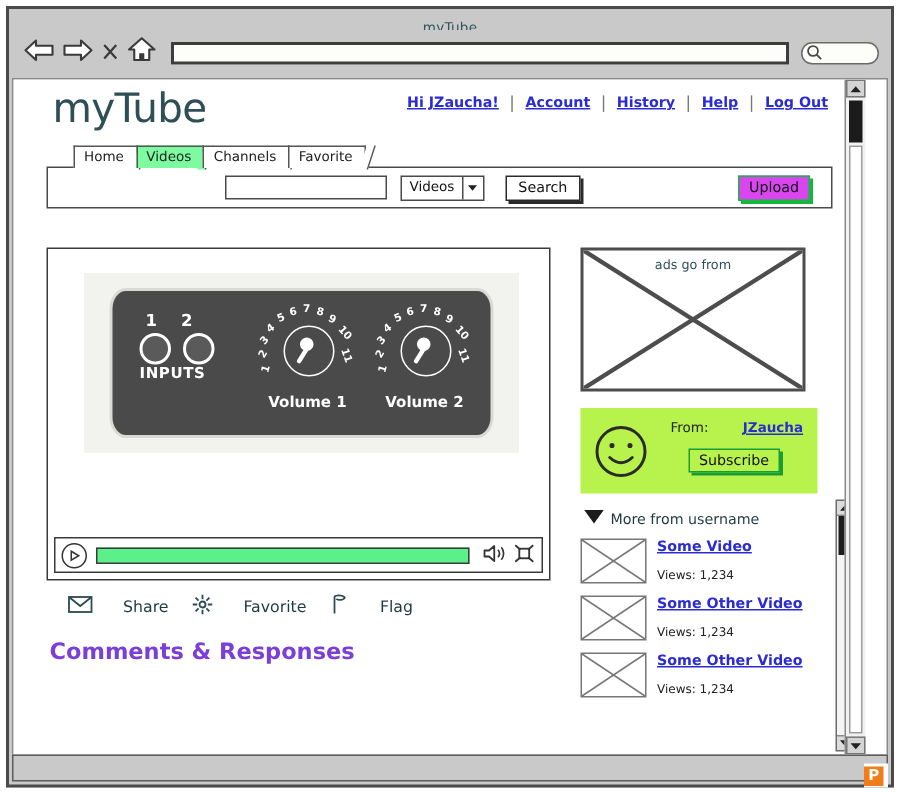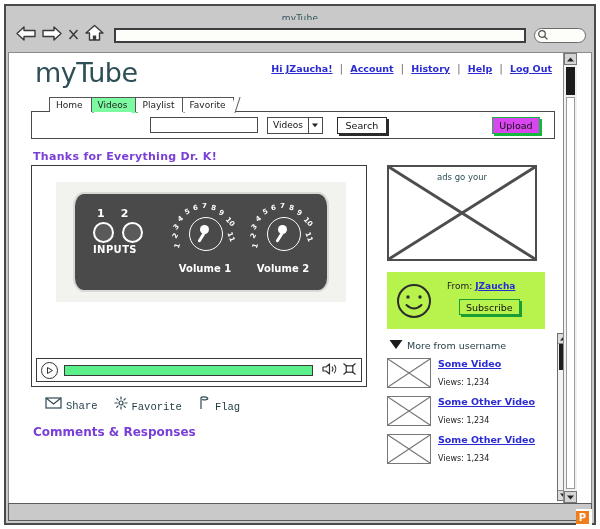--- a/index.html
+++ b/index.html
@@ -182,45 +182,45 @@
   .progress{
     flex:1;height:11px;margin:0 6px;background:#5cf08a;border:1px solid #3a3a3a;
     box-sizing:border-box;
   }
   .ctrlbar .spk, .ctrlbar .fs{flex:0 0 auto;margin-left:3px;}
 
   .actions{
     display:flex;align-items:center;gap:0;margin-top:9px;padding-left:14px;
     font-size:10.5px;color:#1e3a42;
   }
-  .act{display:flex;align-items:flex-end;gap:4px;margin-right:16px;font-family:Liberation Mono, monospace;}
+  .act{display:flex;align-items:center;gap:20px;margin-right:16px;}
   .act .t{color:#1e3a42;}
   .stats{
     margin-top:9px;text-align:center;font-size:7.5px;color:#333;letter-spacing:.1px;
   }
   .comments-h{
-    margin-top:12px;padding-left:2px;color:#7a3fd6;font-size:12px;font-weight:bold;
+    margin-top:12px;padding-left:2px;color:#7a3fd6;font-size:15px;font-weight:bold;
   }
 
   
   .adbox{
     width:150px;height:96px;border:2.5px solid #4d4d4d;background:#fff;
     position:relative;box-sizing:border-box;
   }
   .adbox .x1,.adbox .x2{position:absolute;left:0;top:0;width:100%;height:100%;}
   .adtxt{
     position:absolute;left:0;right:0;top:5px;text-align:center;font-size:8.5px;color:#2f4f57;
   }
   .frombox{
     margin-top:11px;width:158px;height:57px;background:#b8f24d;position:relative;
     box-sizing:border-box;
   }
   .smiley{position:absolute;left:7px;top:9px;}
   .fromline{position:absolute;left:60px;top:9px;font-size:9px;color:#222;}
-  .fromline a{color:#2b2bd4;text-decoration:underline;font-weight:bold;}
+  .fromline a{color:#2b2bd4;text-decoration:underline;font-weight:bold;margin-left:20px;}
   .btn-sub{
     position:absolute;left:72px;top:27px;min-width:56px;height:16px;
     border:1.5px solid #1a9e33;background:#b8f24d;font-size:9.5px;color:#111;
     display:flex;align-items:center;justify-content:center;
     box-shadow:2px 2px 0 #1a9e33;box-sizing:border-box;padding:0 6px;
   }
   .morefrom{
     margin-top:10px;display:flex;align-items:center;gap:4px;
     font-size:9.5px;color:#1e3a42;padding-left:2px;
   }
@@ -339,21 +339,21 @@
         <div class="tabs">
           <div class="tab">
             <span>Home</span>
             <span class="slant"></span>
           </div>
           <div class="tab active">
             <span>Videos</span>
             <span class="slant"></span>
           </div>
           <div class="tab">
-            <span>Playlist</span>
+            <span>Channels</span>
             <span class="slant"></span>
           </div>
           <div class="tab">
             <span>Favorite</span>
             <span class="slant"></span>
           </div>
         </div>
 
         <div class="searchrow">
           <div class="sfield"></div>
@@ -362,21 +362,20 @@
             <span class="arw">
               <svg width="8" height="8" viewBox="0 0 8 8">
                   <polygon points="1,2.5 7,2.5 4,6.2" fill="#222"></polygon>
                 </svg>
             </span>
           </div>
           <div class="btn-search">Search</div>
           <div class="btn-upload">Upload</div>
         </div>
 
-        <div class="vidtitle">Thanks for Everything Dr. K!</div>
 
         <div class="col-left">
           <div class="player">
             <div class="amp-wrap">
               <div class="amp">
                 <div class="inputs">
                   <div class="innum">
                     <span>1</span>
                     <span>2</span>
                   </div>
@@ -484,21 +483,21 @@
           </div>
 
           <div class="comments-h">Comments &amp; Responses</div>
         </div>
 
         <div class="col-right">
           <div class="adbox">
             <svg class="x1" viewBox="0 0 150 96" preserveAspectRatio="none">
                 <path d="M0 0 L150 96 M150 0 L0 96" stroke="#4d4d4d" stroke-width="3" fill="none"></path>
               </svg>
-            <div class="adtxt">ads go your</div>
+            <div class="adtxt">ads go from</div>
           </div>
 
           <div class="frombox">
             <span class="smiley">
               <svg width="40" height="40" viewBox="0 0 40 40">
                 <circle cx="20" cy="20" r="16" fill="none" stroke="#2b2b2b" stroke-width="2"></circle>
                 <circle cx="14" cy="16" r="1.7" fill="#2b2b2b"></circle>
                 <circle cx="26" cy="16" r="1.7" fill="#2b2b2b"></circle>
                 <path d="M12.5 24 Q20 31 27.5 24" fill="none" stroke="#2b2b2b" stroke-width="2" stroke-linecap="round"></path>
               </svg>

